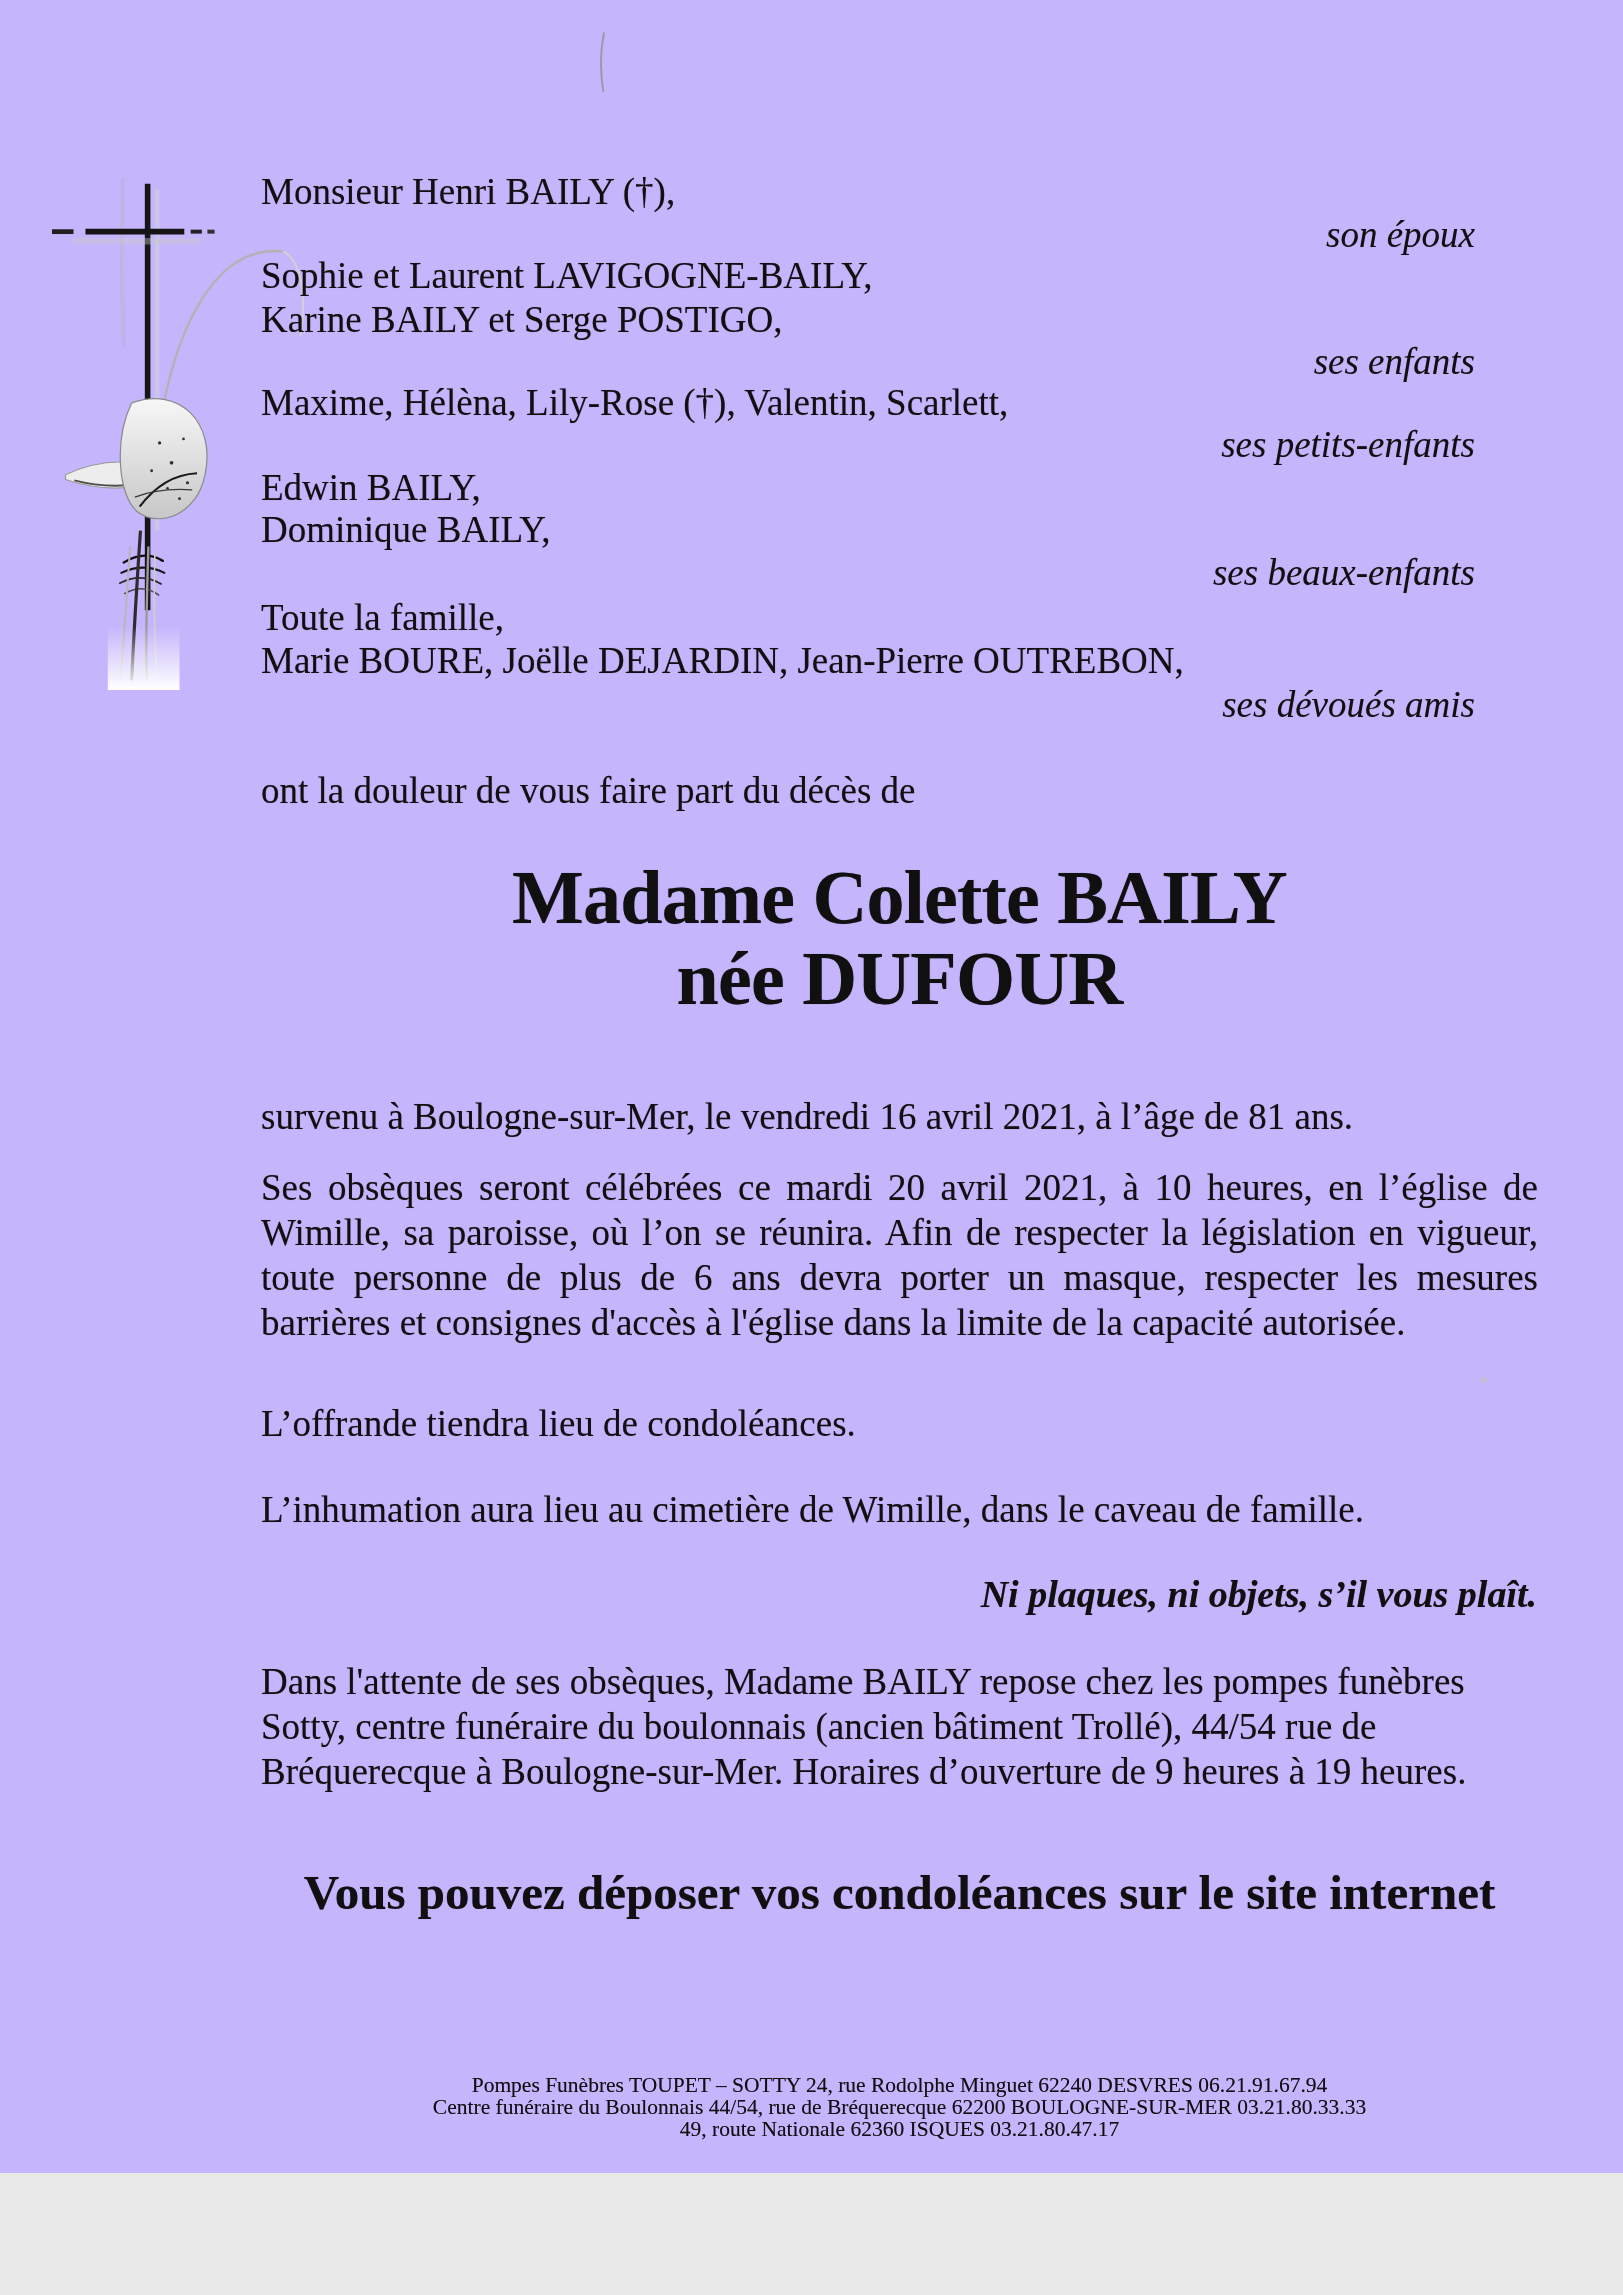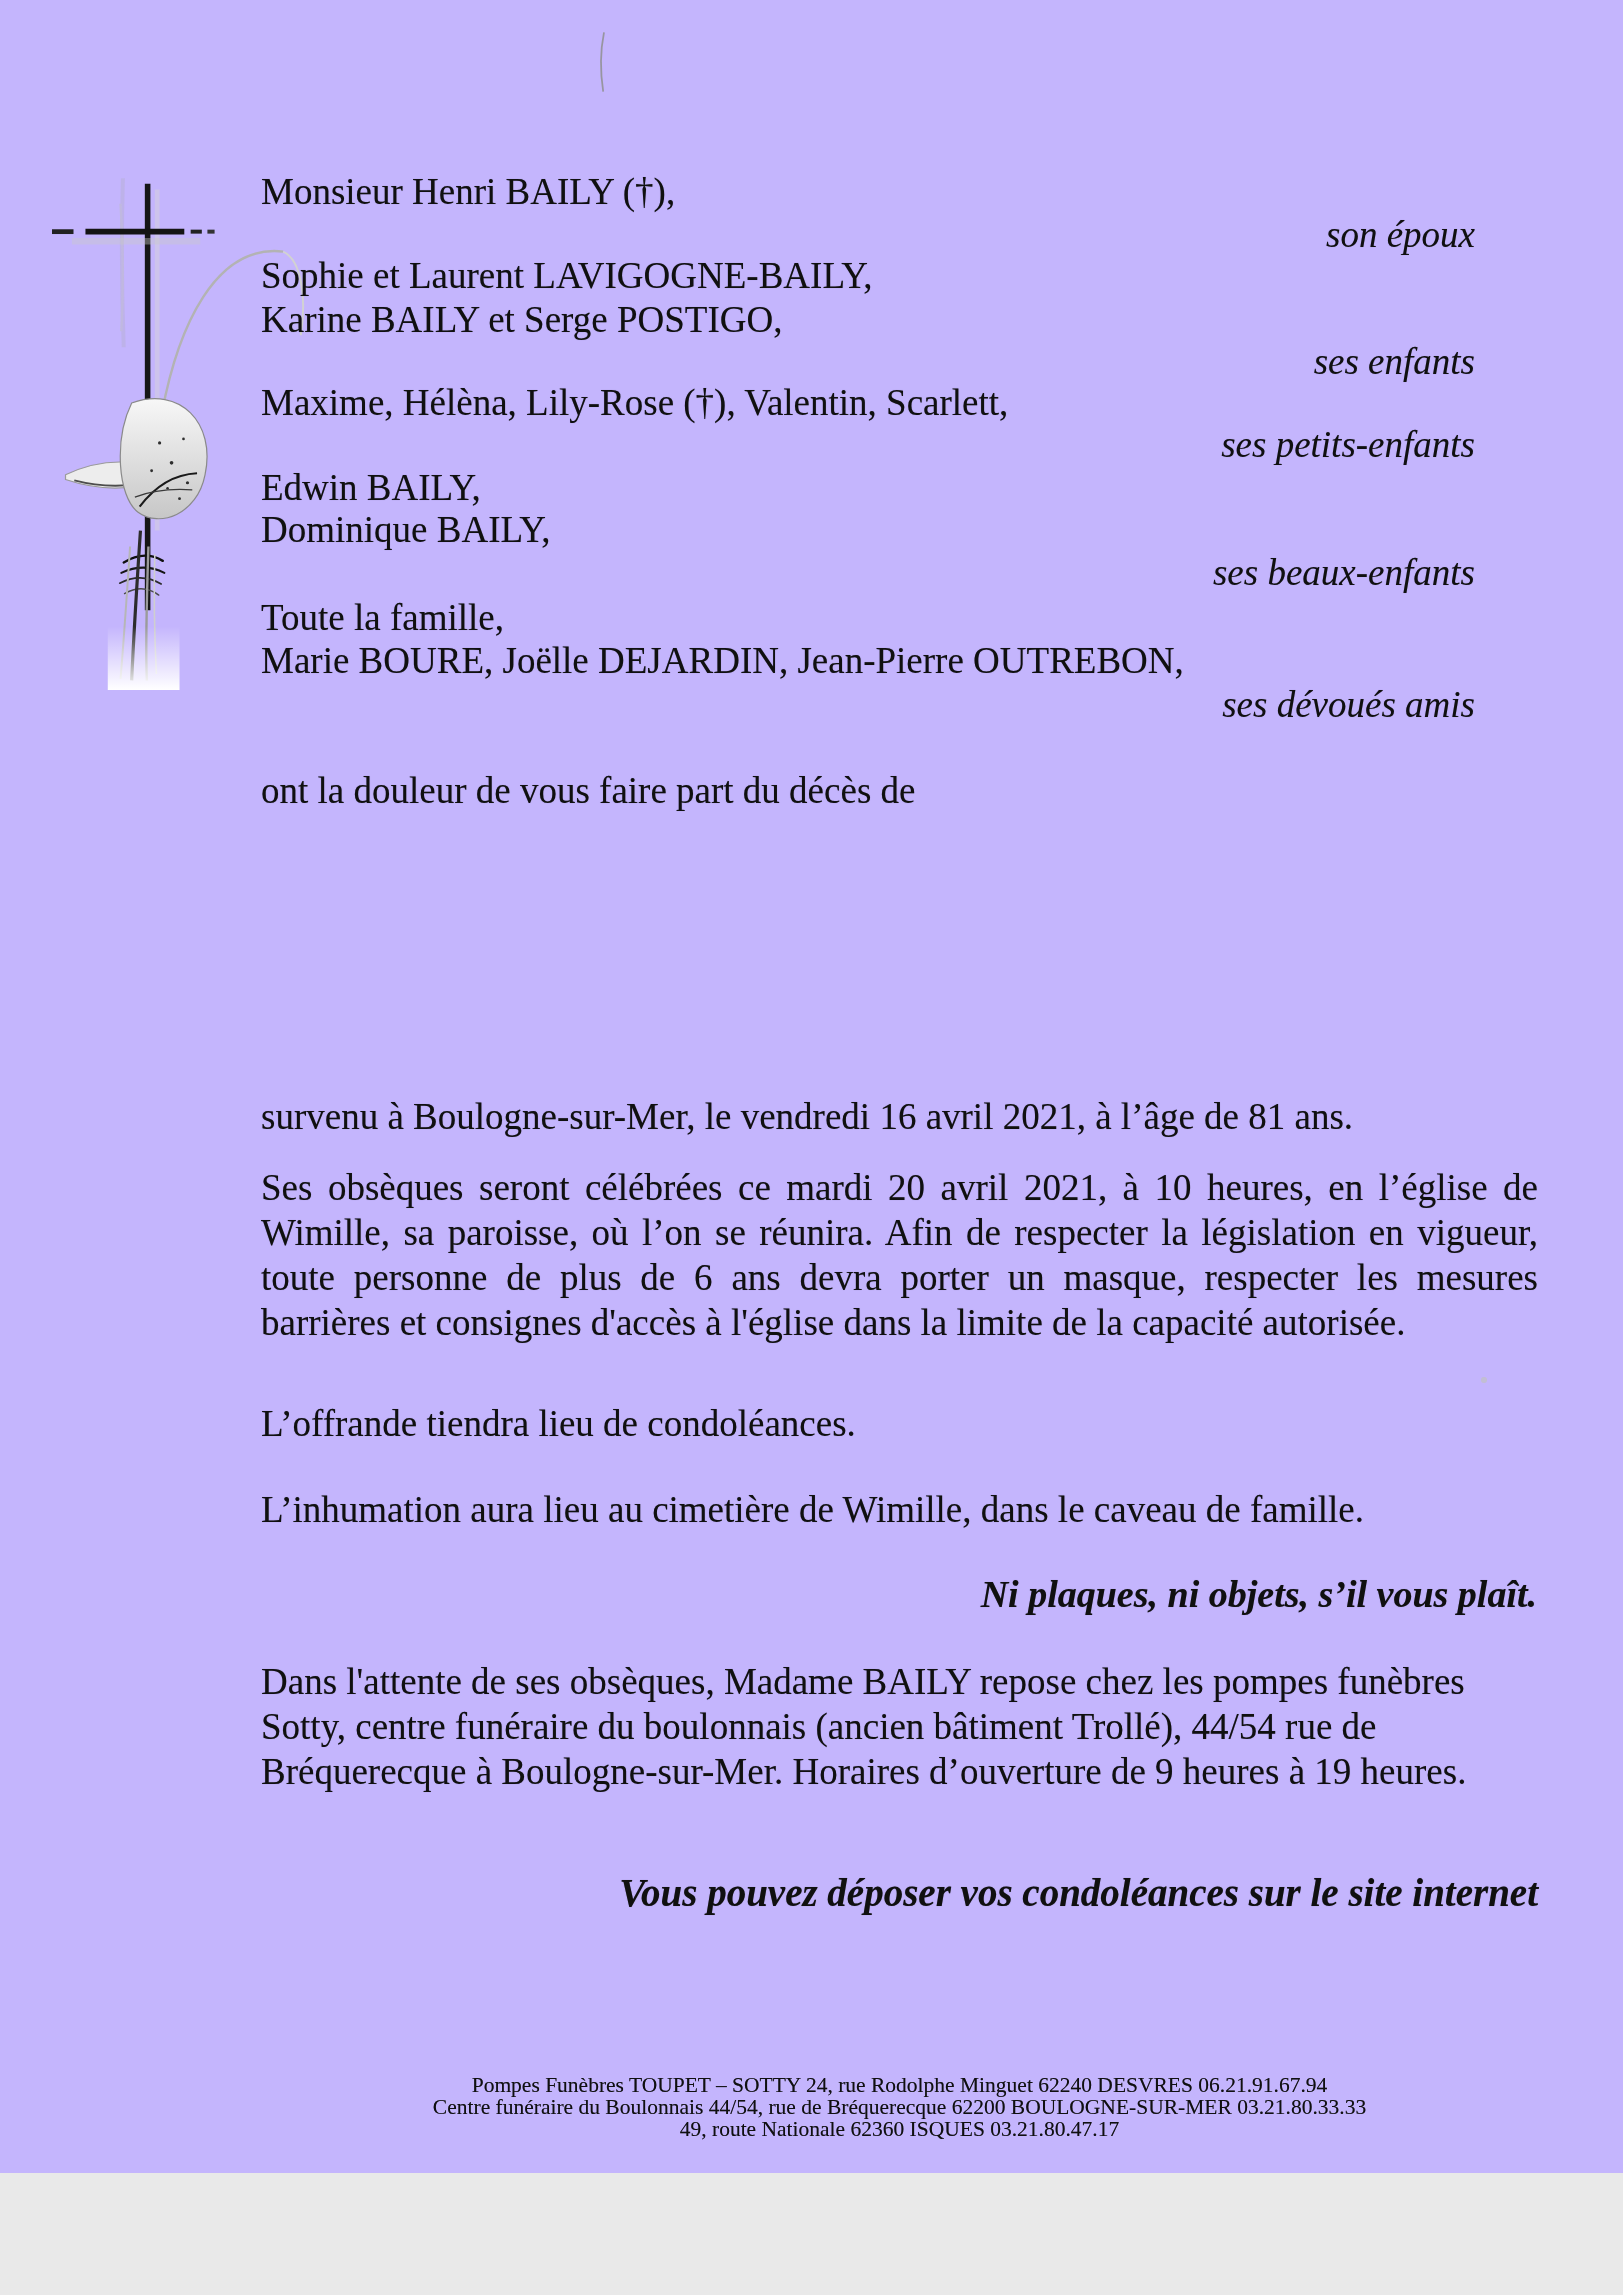--- a/index.html
+++ b/index.html
@@ -28,22 +28,22 @@
     text-shadow:0 0 0.8px rgba(0,0,0,0.45);
   }
   .para .ln{font-size:37px;line-height:45px;text-shadow:0 0 0.8px rgba(0,0,0,0.35);}
   .para .jst{text-align:justify;text-align-last:justify;}
   .note{
     font-size:38px;line-height:45px;font-weight:bold;font-style:italic;
     white-space:nowrap;right:87px;text-align:center;
     text-shadow:0 0 0.8px rgba(0,0,0,0.35);
   }
   .msg{
-    text-align:right;font-weight:bold;font-style:italic;
-    font-size:39px;line-height:46px;
+    text-align:center;font-weight:bold;
+    font-size:49px;line-height:46px;
     text-shadow:0 0 0.8px rgba(0,0,0,0.4);
   }
   .ftr{text-align:center;font-size:21.5px;line-height:22px;text-shadow:0 0 0.4px rgba(0,0,0,0.4);}
   svg{display:block;}
 </style>
 </head>
 <body>
 
 <div class="page">
 
@@ -135,20 +135,24 @@
   <div class="abs t" style="left:261px;top:465px">Edwin BAILY,</div>
   <div class="abs t" style="left:261px;top:507px">Dominique BAILY,</div>
   <div class="abs lbl" style="top:550px">ses beaux-enfants</div>
 
   <div class="abs t" style="left:261px;top:595px">Toute la famille,</div>
   <div class="abs t" style="left:261px;top:638px">Marie BOURE, Joëlle DEJARDIN, Jean-Pierre OUTREBON,</div>
   <div class="abs lbl" style="top:682px">ses dévoués amis</div>
 
   <div class="abs t" style="left:261px;top:768px">ont la douleur de vous faire part du décès de</div>
 
+  <div class="abs col ttl" style="top:857px">
+    <div>Madame Colette BAILY</div>
+    <div>née DUFOUR</div>
+  </div>
 
   <div class="abs t" style="left:261px;top:1094px">survenu à Boulogne-sur-Mer, le vendredi 16 avril 2021, à l’âge de 81 ans.</div>
 
   <div class="abs col para" style="top:1165px">
     <div class="ln jst">Ses obsèques seront célébrées ce mardi 20 avril 2021, à 10 heures, en l’église de</div>
     <div class="ln jst">Wimille, sa paroisse, où l’on se réunira. Afin de respecter la législation en vigueur,</div>
     <div class="ln jst">toute personne de plus de 6 ans devra porter un masque, respecter les mesures</div>
     <div class="ln">barrières et consignes d'accès à l'église dans la limite de la capacité autorisée.</div>
   </div>
 

